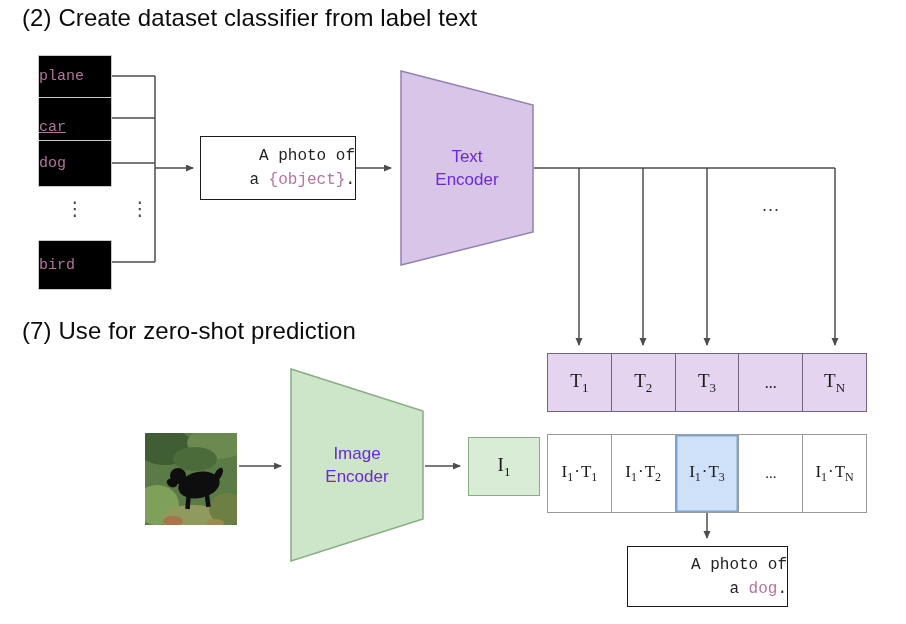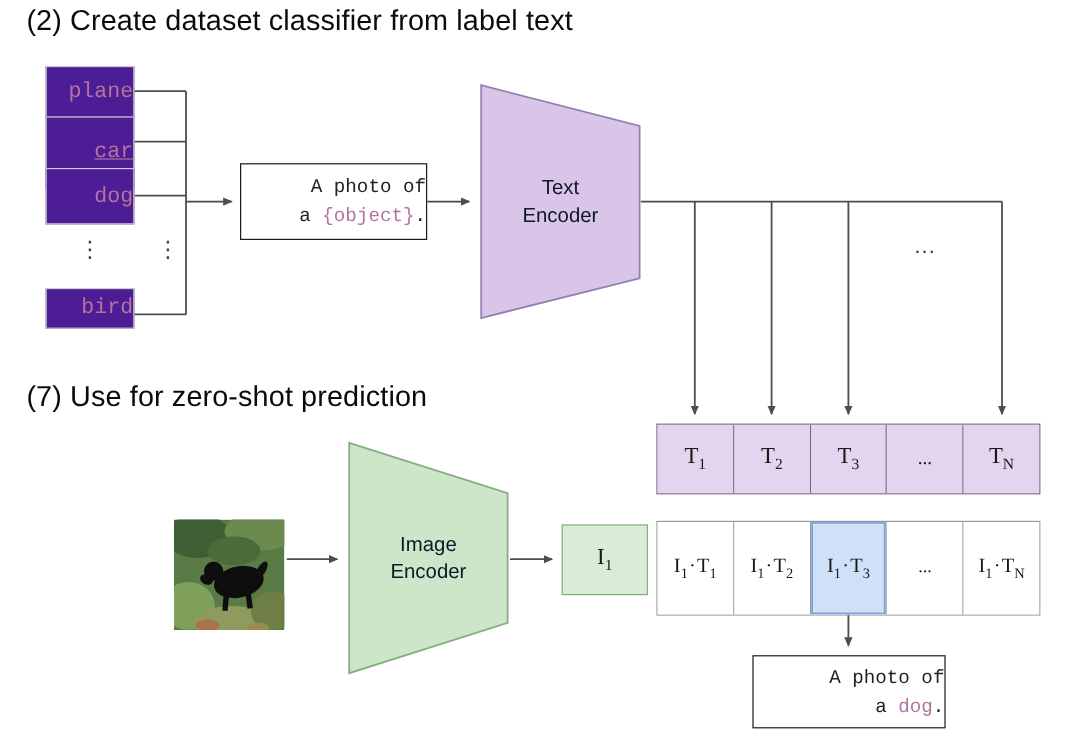--- a/index.html
+++ b/index.html
@@ -12,43 +12,43 @@
   #arrows .ah{fill:var(--line-color,#4d4d4d);}
 
   .heading{
     position:absolute;font-size:24px;font-weight:500;color:#0b0b0b;letter-spacing:.1px;
   }
 
   .mono{font-family:"Liberation Mono","DejaVu Sans Mono",monospace;}
   .pink{color:var(--pink-text,#b5739f);}
 
   .label-box{
-    position:absolute;left:38px;width:74px;background:#4c1d95;
+    position:absolute;left:38px;width:74px;background:#000000;
     border:1px solid var(--label-border,#c9c9c9);
-    display:flex;align-items:center;justify-content:flex-end;
-    font-size:18px;box-sizing:border-box;
+    display:flex;align-items:center;justify-content:flex-start;
+    font-size:15px;box-sizing:border-box;
   }
   .vdots{
     position:absolute;width:26px;text-align:center;color:#444;
     font-size:19px;line-height:19px;font-family:"DejaVu Sans",sans-serif;
   }
 
   .prompt-box,.result-box{
     position:absolute;background:#fff;border:1.5px solid #1a1a1a;box-sizing:border-box;
     display:flex;flex-direction:column;align-items:flex-end;justify-content:center;
     font-size:16px;line-height:24px;color:#222;text-align:center;
   }
 
   .trapezoid{position:absolute;}
   .trapezoid svg{position:absolute;left:0;top:0;overflow:visible;}
   .trap-purple{fill:var(--purple-fill,#d8c5e8);stroke:var(--purple-stroke,#9280b2);stroke-width:1.5;}
   .trap-green{fill:var(--green-fill,#cde6c9);stroke:var(--green-stroke,#88ad83);stroke-width:1.5;}
   .trap-label{
     position:absolute;inset:0;display:flex;align-items:center;justify-content:center;
-    text-align:center;font-size:17px;color:#0f172a;line-height:23px;
+    text-align:center;font-size:17px;color:#6d28d9;line-height:23px;
   }
   .trap-label span{display:block;width:80px;}
 
   .math{font-family:"Liberation Serif",serif;font-size:19px;color:#1a1a1a;}
   .math sub{font-size:13px;}
   .math .dot{padding:0 1px;}
 
   .t-row{
     position:absolute;left:547px;top:353px;width:320px;height:59px;display:flex;
     border:1px solid var(--tcell-stroke,#71647f);box-sizing:border-box;
@@ -130,21 +130,21 @@
       <span>plane</span>
     </div>
   <div class="label-box mono pink" style="top:97px;height:60px;text-decoration:underline;">
       <span>car</span>
     </div>
   <div class="label-box mono pink" style="top:140px;height:47px;">
       <span>dog</span>
     </div>
   <div class="vdots" style="left:62px;top:199px;">⋮</div>
   <div class="vdots" style="left:127px;top:199px;">⋮</div>
-  <div class="label-box mono pink" style="top:240px;height:34px;">
+  <div class="label-box mono pink" style="top:240px;height:50px;">
       <span>bird</span>
     </div>
 
   <div class="prompt-box mono" style="left:200px;top:136px;width:156px;height:64px;">
     <div><span>A photo of</span></div>
     <div><span>a </span><span class="pink">{object}</span><span>.</span></div>
   </div>
 
   <div class="trapezoid" style="left:400px;top:70px;width:134px;height:196px;">
     <svg width="134" height="196">

